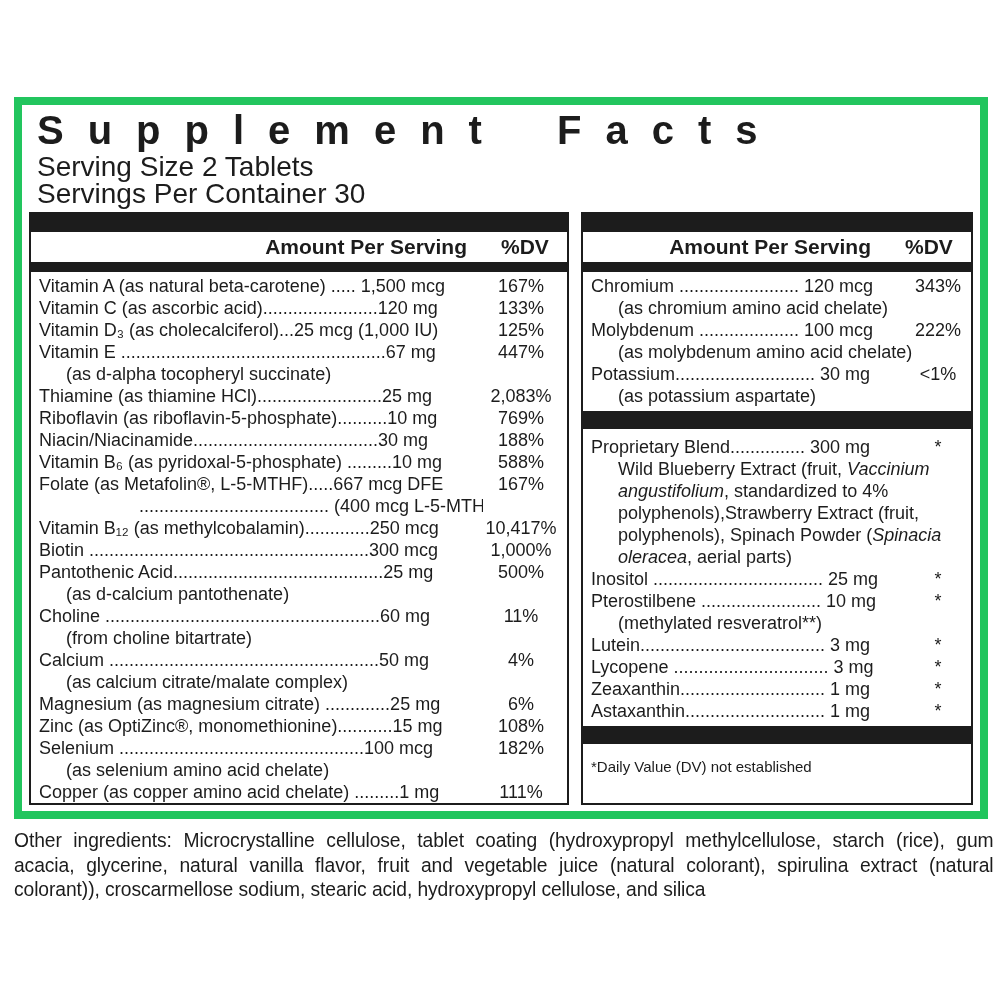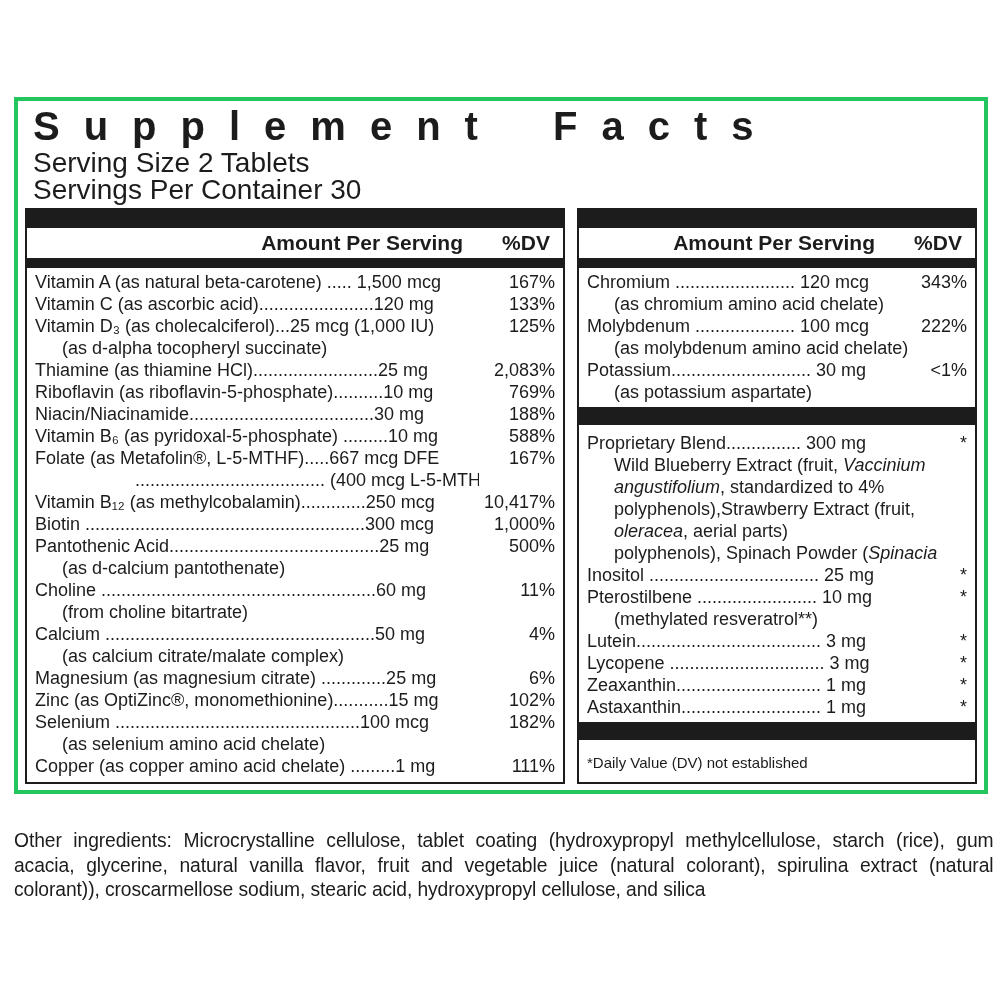--- a/index.html
+++ b/index.html
@@ -4,46 +4,46 @@
 <style>
   html,body{margin:0;padding:0;}
   body{
     width:1000px;height:1000px;position:relative;background:#ffffff;
     font-family:"Liberation Sans",sans-serif;color:#1c1c1c;
     -webkit-font-smoothing:antialiased;
   }
   .page{position:absolute;inset:0;background:#fff;}
   .label-box{
     position:absolute;left:14px;top:97px;width:974px;box-sizing:border-box;
-    border:4px solid #22c55e;background:#fff;padding:2px 7px 6px 7px;
+    border:8px solid #22c55e;background:#fff;padding:2px 7px 6px 7px;
   }
   .title{
     font-weight:bold;font-size:40px;line-height:46px;margin-left:8px;
     letter-spacing:24px;word-spacing:16px;white-space:nowrap;
   }
   .serving{font-size:28px;line-height:27px;margin-left:8px;}
   .cols{display:flex;gap:12px;margin-top:5px;align-items:stretch;border-radius:27px;}
   .col{
     border:2px solid #1c1c1c;box-sizing:border-box;background:#fff;
     display:flex;flex-direction:column;
   }
   .col-left{width:540px;flex:none;}
   .col-right{flex:1;}
   .bar{background:#1c1c1c;height:18px;flex:none;}
   .bar.thin{height:10px;}
   .bar.mid{height:18px;margin:4px 0;}
   .colheader{
     display:flex;justify-content:flex-end;align-items:baseline;gap:34px;
     font-weight:bold;font-size:21px;line-height:26px;padding:2px 8px;
   }
-  .dv-h{width:58px;text-align:center;flex:none;}
+  .dv-h{width:58px;text-align:left;flex:none;}
   .rows{padding-top:3px;}
   .row{display:flex;align-items:baseline;font-size:18px;line-height:22px;padding:0 8px;}
   .row .t{flex:1;min-width:0;white-space:nowrap;overflow:hidden;}
-  .row .dv{width:76px;text-align:right;white-space:nowrap;flex:none;}
+  .row .dv{width:76px;text-align:center;white-space:nowrap;flex:none;}
   .col-right .row .dv{width:50px;}
   .row.sub .t{padding-left:27px;}
   .row.cont .t{padding-left:100px;}
   .it{font-style:italic;}
   .footnote{font-size:15px;line-height:24px;padding:7px 8px;}
   .other{
     position:absolute;left:14px;top:828px;width:1042px;margin:0;
     transform:scaleX(0.94);transform-origin:left top;
     font-size:20.5px;line-height:24.5px;letter-spacing:-0.1px;text-align:justify;
   }
@@ -72,20 +72,24 @@
               <span class="dv">167%</span>
             </div>
           <div class="row">
               <span class="t">Vitamin C (as ascorbic acid).......................120 mg</span>
               <span class="dv">133%</span>
             </div>
           <div class="row">
               <span class="t">Vitamin D₃ (as cholecalciferol)...25 mcg (1,000 IU)</span>
               <span class="dv">125%</span>
             </div>
+          <div class="row">
+              <span class="t">Vitamin E .....................................................67 mg</span>
+              <span class="dv">447%</span>
+            </div>
           <div class="row sub">
               <span class="t">(as d-alpha tocopheryl succinate)</span>
               <span class="dv"></span>
             </div>
           <div class="row">
               <span class="t">Thiamine (as thiamine HCl).........................25 mg</span>
               <span class="dv">2,083%</span>
             </div>
           <div class="row">
               <span class="t">Riboflavin (as riboflavin-5-phosphate)..........10 mg</span>
@@ -138,21 +142,21 @@
           <div class="row sub">
               <span class="t">(as calcium citrate/malate complex)</span>
               <span class="dv"></span>
             </div>
           <div class="row">
               <span class="t">Magnesium (as magnesium citrate) .............25 mg</span>
               <span class="dv">6%</span>
             </div>
           <div class="row">
               <span class="t">Zinc (as OptiZinc®, monomethionine)...........15 mg</span>
-              <span class="dv">102%</span>
+              <span class="dv">108%</span>
             </div>
           <div class="row">
               <span class="t">Selenium .................................................100 mcg</span>
               <span class="dv">182%</span>
             </div>
           <div class="row sub">
               <span class="t">(as selenium amino acid chelate)</span>
               <span class="dv"></span>
             </div>
           <div class="row">
@@ -204,24 +208,24 @@
           <div class="row sub">
               <span class="t"><span>Wild Blueberry Extract (fruit, </span><span class="it">Vaccinium</span><span></span></span>
             </div>
           <div class="row sub">
               <span class="t"><span></span><span class="it">angustifolium</span><span>, standardized to 4%</span></span>
             </div>
           <div class="row sub">
               <span class="t"><span>polyphenols),Strawberry Extract (fruit,</span><span class="it"></span><span></span></span>
             </div>
           <div class="row sub">
+              <span class="t"><span>polyphenols), Spinach Powder (</span><span class="it">Spinacia</span><span></span></span>
+            </div>
+          <div class="row sub">
               <span class="t"><span></span><span class="it">oleracea</span><span>, aerial parts)</span></span>
-            </div>
-          <div class="row sub">
-              <span class="t"><span>polyphenols), Spinach Powder (</span><span class="it">Spinacia</span><span></span></span>
             </div>
           <div class="row">
               <span class="t">Inositol .................................. 25 mg</span>
               <span class="dv">*</span>
             </div>
           <div class="row">
               <span class="t">Pterostilbene ........................ 10 mg</span>
               <span class="dv">*</span>
             </div>
           <div class="row sub">

